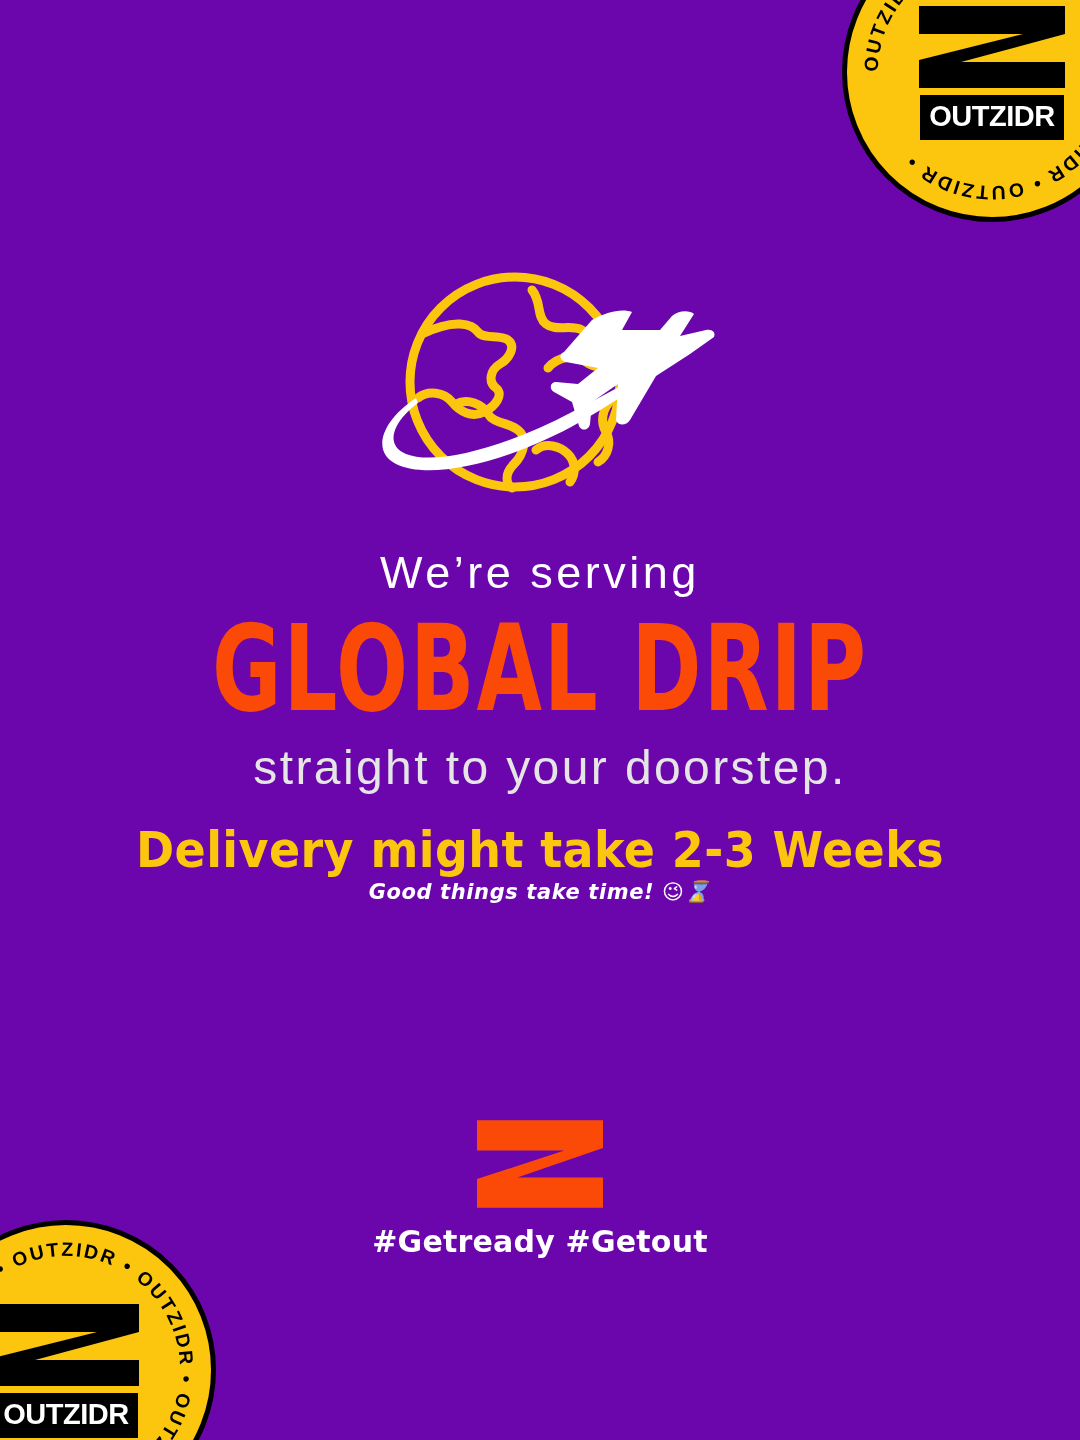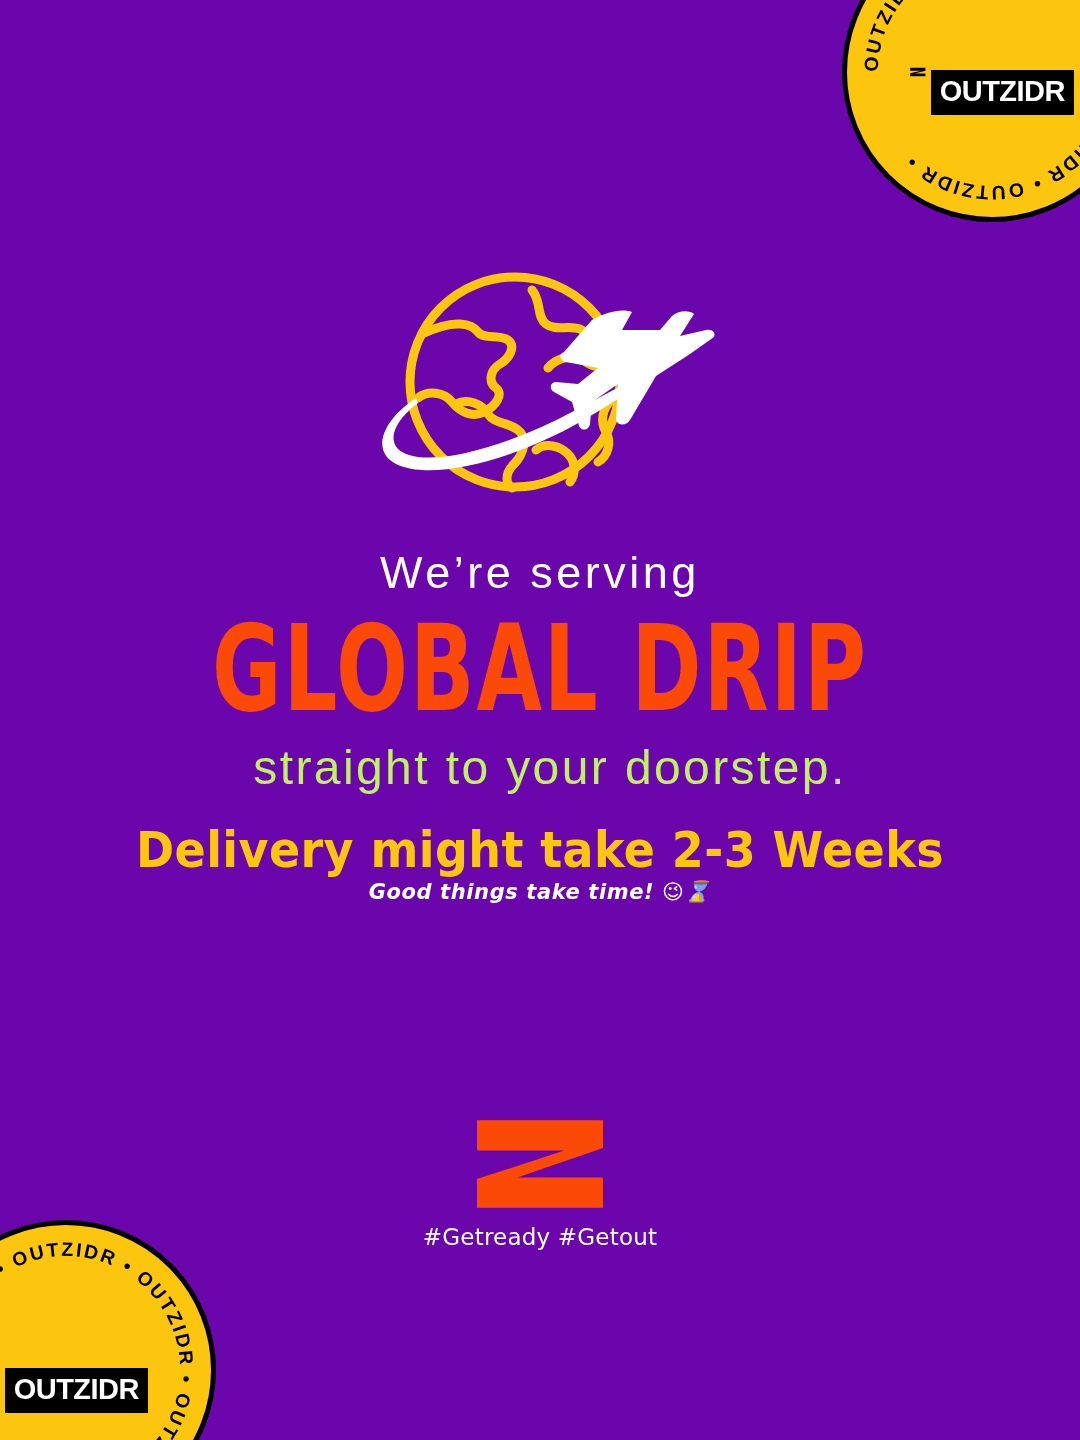--- a/index.html
+++ b/index.html
@@ -49,22 +49,22 @@
     letter-spacing: 2.4px;
     fill: #000;
   }
   .stamp-core {
     position: absolute;
     left: 50%;
     top: 50%;
     transform: translate(-50%, -50%);
     width: 164px;
     display: flex;
-    flex-direction: row;
-    align-items: flex-end;
+    flex-direction: column;
+    align-items: center;
     gap: 5px;
   }
   .stamp-core .zmark { width: 150px; height: 86px; display: block; }
   .stamp-core .wordbar {
     background: #000;
     color: #fff;
     font-weight: 700;
     font-size: 29px;
     letter-spacing: -0.5px;
     line-height: 1;
@@ -106,21 +106,21 @@
     font-weight: 700;
     letter-spacing: 2px;
     line-height: 1.0;
     margin: 12px 0 10px;
     transform: scaleY(1.24) scaleX(0.98);
     transform-origin: center top;
     font-stretch: condensed;
     font-family: "DejaVu Sans", sans-serif;
   }
   .subline {
-    color: #bef264;
+    color: #e5e5e5;
     font-size: 48px;
     font-weight: 400;
     letter-spacing: 2.4px;
     line-height: 1.1;
     margin: 36px 0 0;
     padding-left: 20px;
   }
   .delivery {
     position: absolute;
     left: 0;
@@ -156,22 +156,22 @@
     right: 0;
     top: 1120px;
     display: flex;
     flex-direction: column;
     align-items: center;
   }
   .footer .zlogo { width: 126px; height: 88px; display: block; }
   .hashtags {
     margin-top: 16px;
     color: #ffffff;
-    font-size: 23px;
-    font-weight: 400;
+    font-size: 30px;
+    font-weight: 700;
     letter-spacing: 0.2px;
     font-family: "DejaVu Sans", sans-serif;
   }
 </style>
 </head>
 <body>
 
 <div id="poster">
 
   <div class="stamp stamp-tr">

